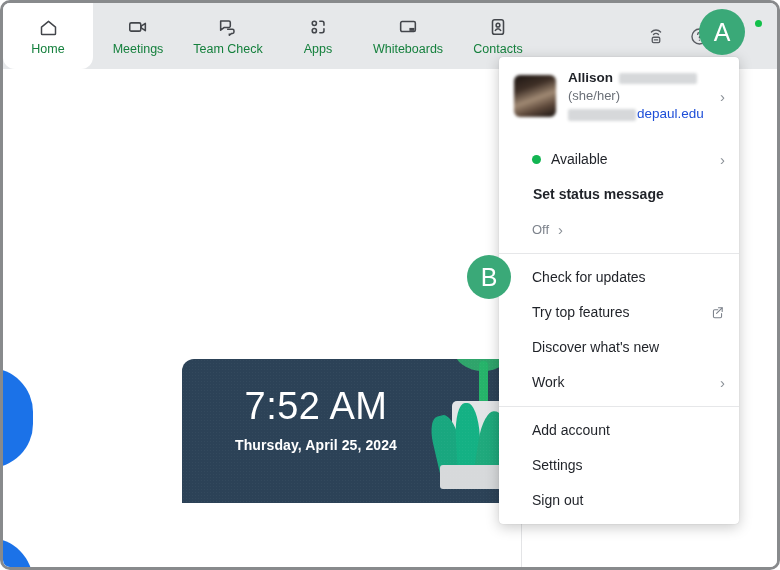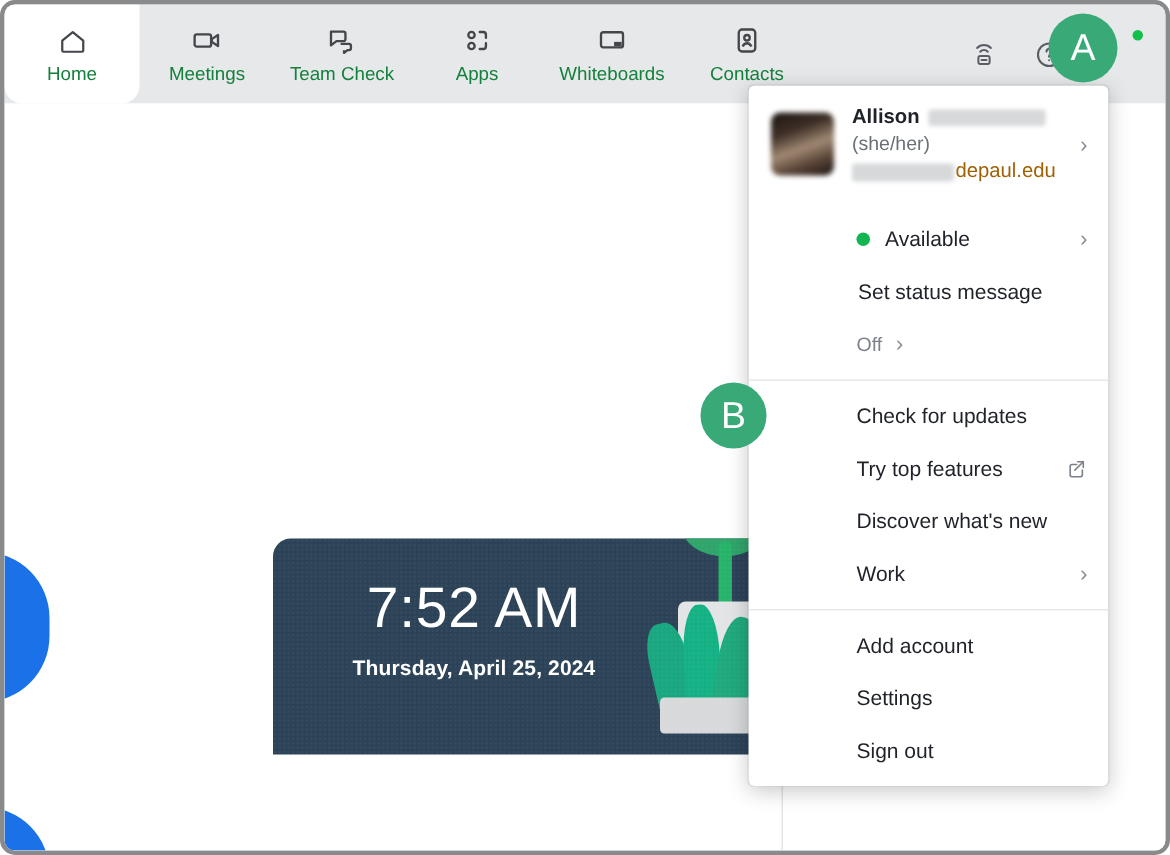--- a/index.html
+++ b/index.html
@@ -148,36 +148,35 @@
   }
   .profile-text{flex:1;min-width:0;font-size:13.5px;color:#1f2228;line-height:1.35;}
   .pname{font-weight:700;display:flex;align-items:center;gap:6px;}
   .redact{
     display:inline-block;height:11px;border-radius:2px;
     background:#d6d8da;filter:blur(1.4px);vertical-align:middle;
   }
   .r1{width:78px;}
   .r2{width:68px;height:12px;margin-right:1px;}
   .pronoun{color:#6b7078;font-size:13px;}
-  .pemail{font-size:13.5px;color:#a16207;display:flex;align-items:center;}
+  .pemail{font-size:13.5px;color:#1d4ed8;display:flex;align-items:center;}
 
   .mrow{
     display:flex;align-items:center;
     height:35px;padding:0 14px 0 33px;
     font-size:14px;color:#1f2228;
     position:relative;
-    margin-left:39px;
   }
   .mrow .label{flex:1;}
   .mrow .right{color:#7d838c;font-size:13px;margin-right:9px;}
   .dot{
     width:9px;height:9px;border-radius:50%;background:#12b552;
     margin-right:10px;flex:none;
   }
-  .indent{padding-left:34px;}
+  .indent{padding-left:34px;font-weight:bold;}
   .chev{color:#8a9097;font-size:15px;line-height:1;}
   .block{padding:6px 0;}
   .extlink{color:#6e747c;display:flex;align-items:center;}
 
   
   .badge{
     position:absolute;border-radius:50%;
     background:#3aa978;color:#ffffff;
     display:flex;align-items:center;justify-content:center;
     font-size:25px;font-weight:400;

